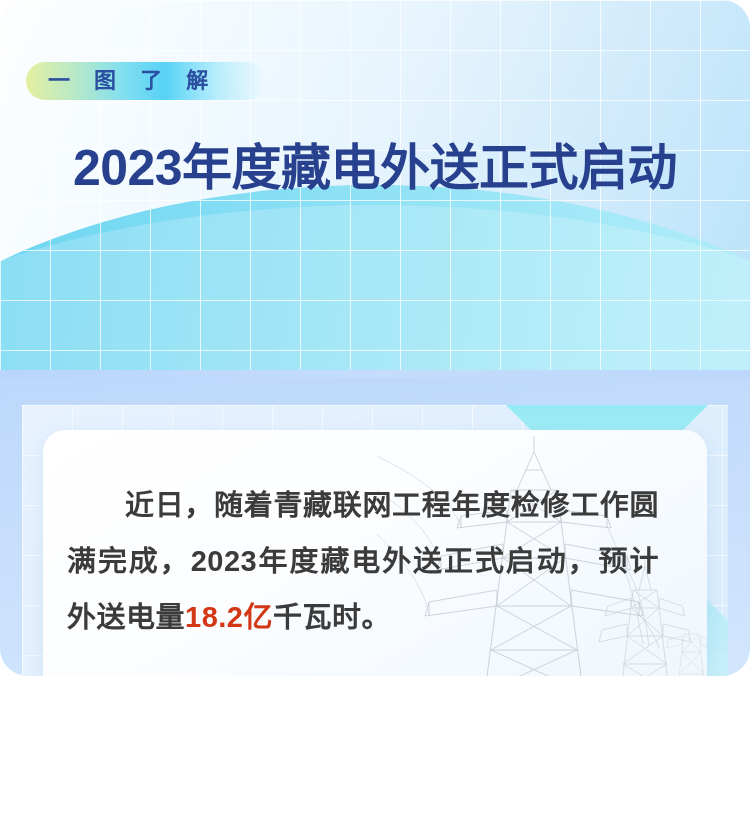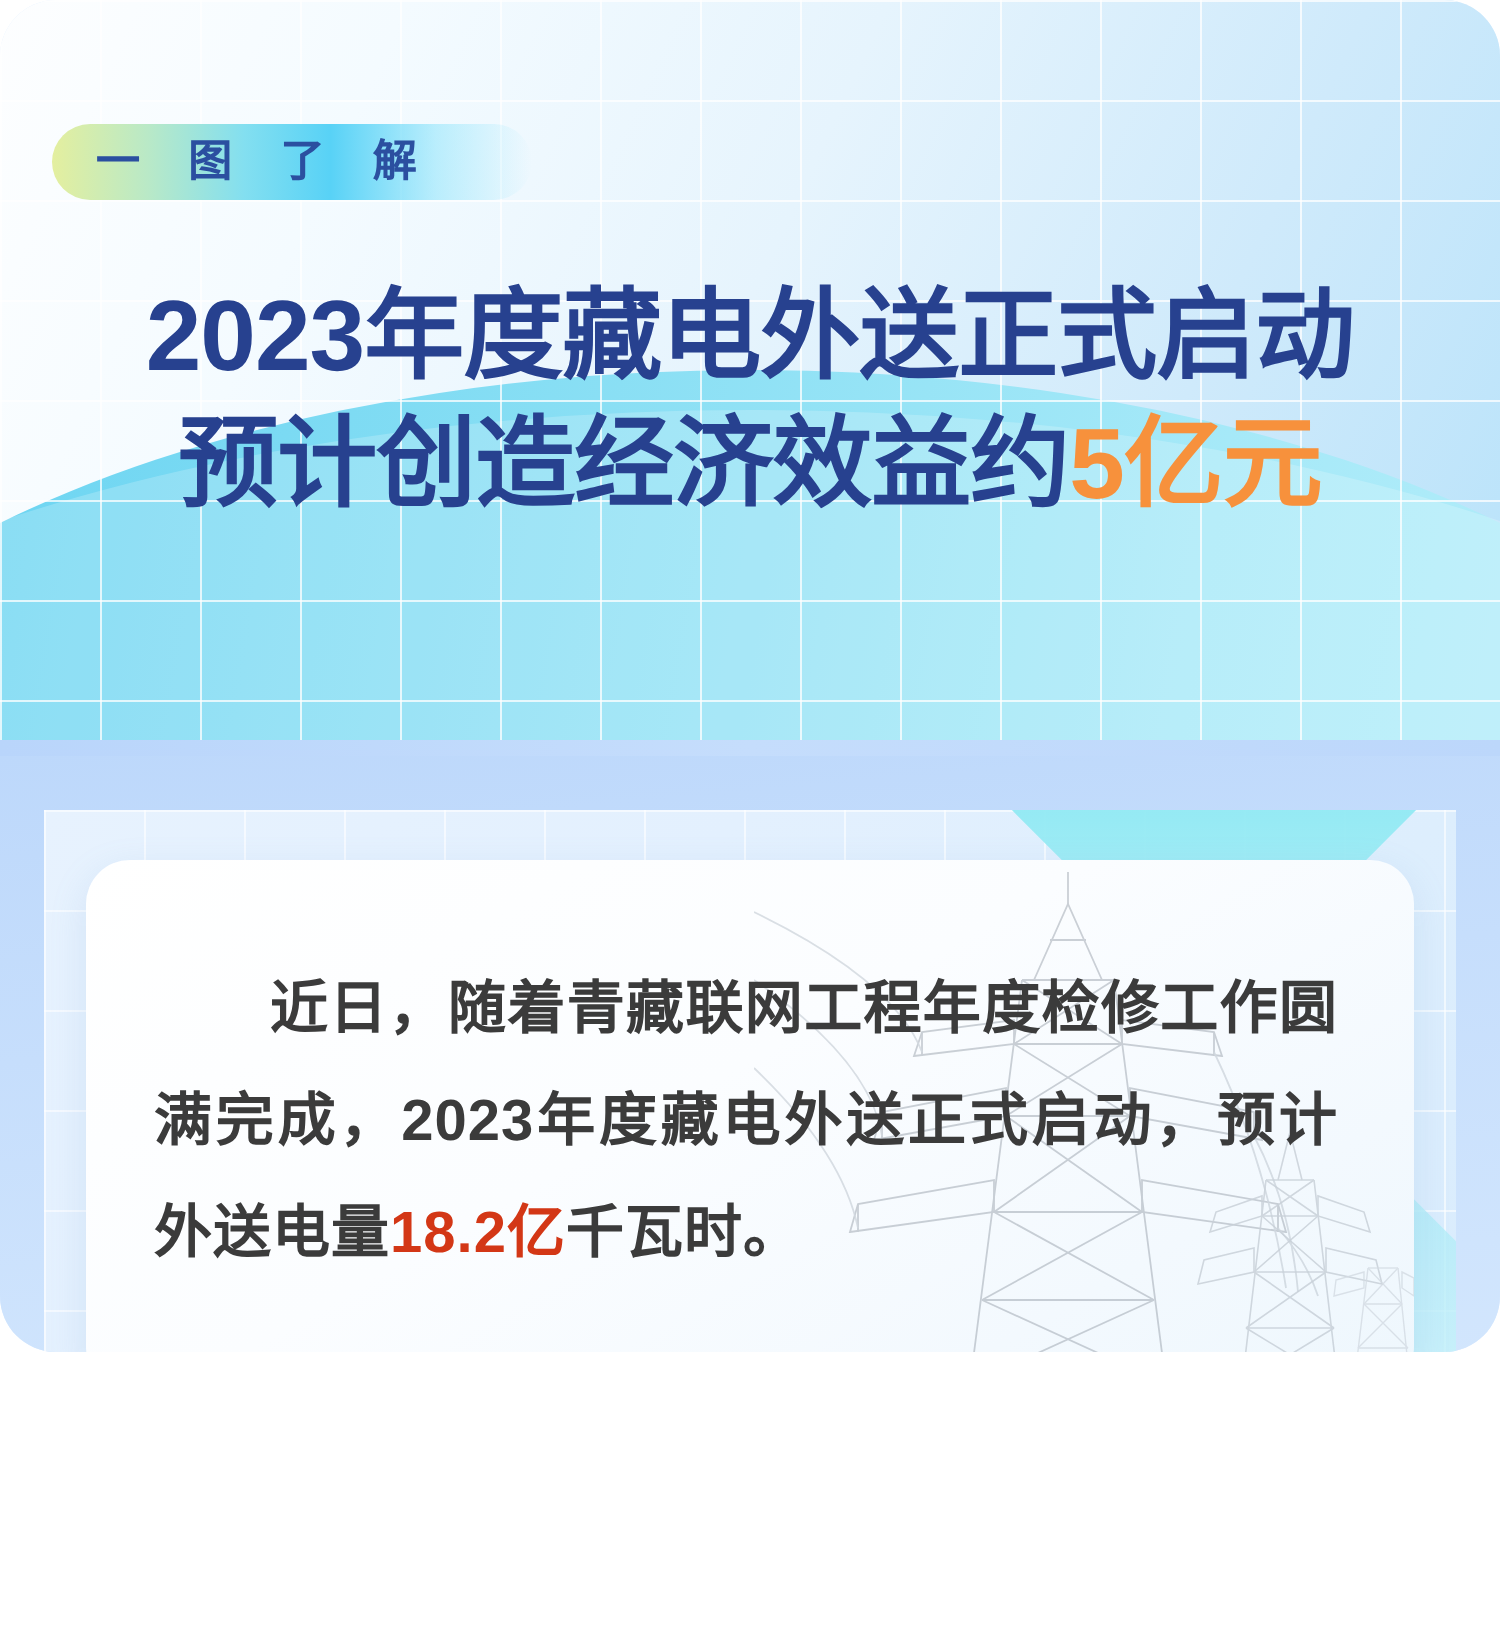--- a/index.html
+++ b/index.html
@@ -208,21 +208,21 @@
     right: 0;
     top: 0;
     width: 330px;
     height: 265px;
     opacity: .55;
     pointer-events: none;
   }
 
   .body-text {
     position: absolute;
-    left: 41px;
+    left: 31px;
     top: 477px;
     width: 664px;
     padding: 0 36px;
     box-sizing: border-box;
     font-size: 29px;
     line-height: 56px;
     font-weight: 700;
     color: #3b3b3b;
     text-indent: 58px;
     text-align: justify;
@@ -262,23 +262,20 @@
     <div class="grid-overlay"></div>
     <div class="hero-bottom-band"></div>
   </div>
 
   <div class="badge"></div>
   <div class="badge-text">一 图 了 解</div>
 
   <div class="title-block">
     <div class="title-line">
       <span>2023年度藏电外送正式启动</span>
-    </div>
-    <div class="title-line">
-      <span>预计创造经济效益约</span><span class="hl">5亿元</span>
     </div>
   </div>
 
   <div class="midsection"></div>
 
   <div class="outer-card">
     <div class="grid-overlay"></div>
     <div class="accent-diamond"></div>
     <div class="accent-diamond-2"></div>
   </div>

